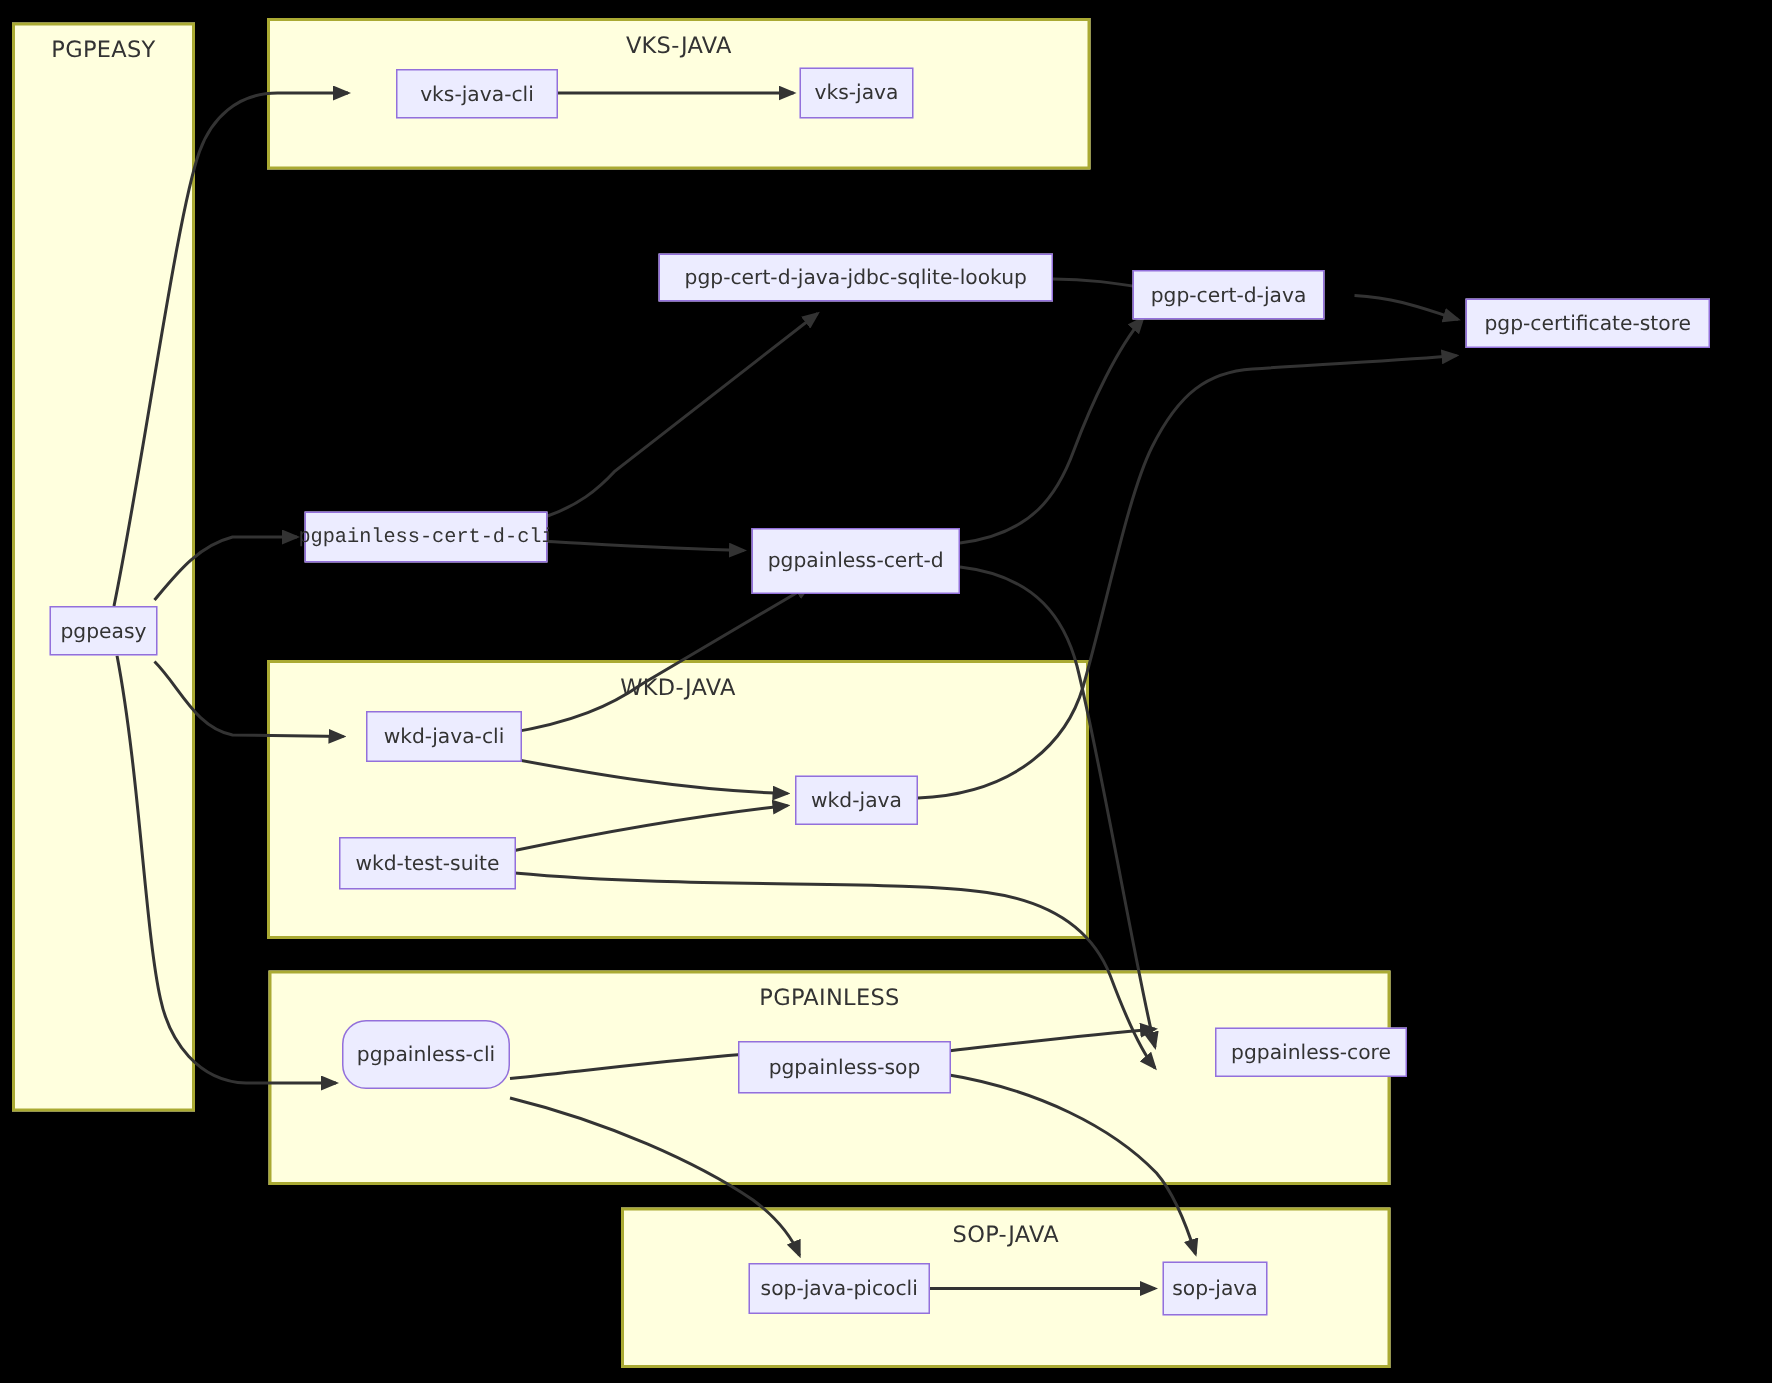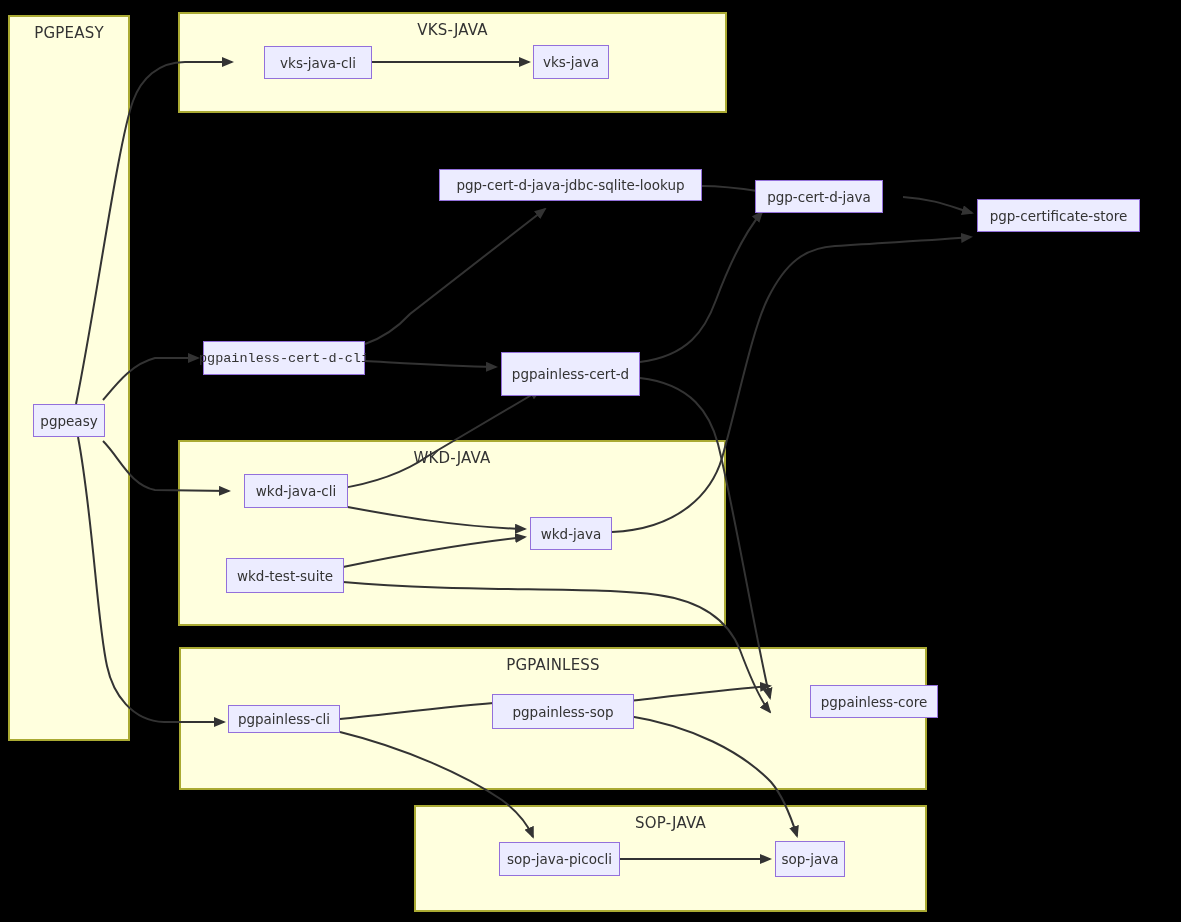--- a/index.html
+++ b/index.html
@@ -84,19 +84,19 @@
   <div class="node" style="left:236px;top:46px;width:108px;height:33px;margin-left:28px;">vks-java-cli</div>
   <div class="node" style="left:533px;top:45px;width:76px;height:34px;">vks-java</div>
   <div class="node" style="left:439px;top:169px;width:263px;height:32px;">pgp-cert-d-java-jdbc-sqlite-lookup</div>
   <div class="node" style="left:755px;top:180px;width:128px;height:33px;">pgp-cert-d-java</div>
   <div class="node" style="left:977px;top:199px;width:163px;height:33px;">pgp-certificate-store</div>
   <div class="node" style="left:203px;top:341px;width:162px;height:34px;font-family:Liberation Mono, monospace;">pgpainless-cert-d-cli</div>
   <div class="node" style="left:501px;top:352px;width:139px;height:44px;">pgpainless-cert-d</div>
   <div class="node" style="left:224px;top:474px;width:104px;height:34px;margin-left:20px;">wkd-java-cli</div>
   <div class="node" style="left:530px;top:517px;width:82px;height:33px;">wkd-java</div>
   <div class="node" style="left:226px;top:558px;width:118px;height:35px;">wkd-test-suite</div>
-  <div class="node" style="left:228px;top:705px;width:112px;height:28px;">pgpainless-cli</div>
+  <div class="node" style="left:228px;top:680px;width:112px;height:46px;border-radius:16px;">pgpainless-cli</div>
   <div class="node" style="left:492px;top:694px;width:142px;height:35px;">pgpainless-sop</div>
   <div class="node" style="left:775px;top:685px;width:128px;height:33px;margin-left:35px;">pgpainless-core</div>
   <div class="node" style="left:499px;top:842px;width:121px;height:34px;">sop-java-picocli</div>
   <div class="node" style="left:775px;top:841px;width:70px;height:36px;">sop-java</div>
 
 </div>
 
 </body></html>

